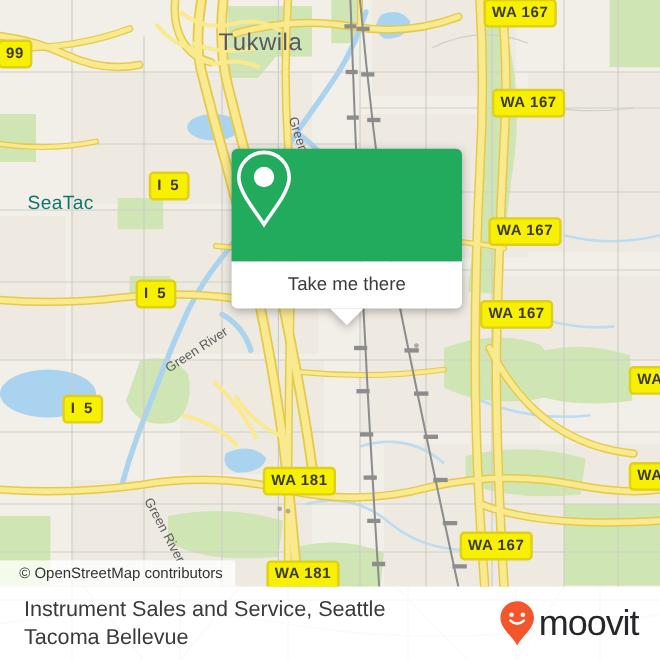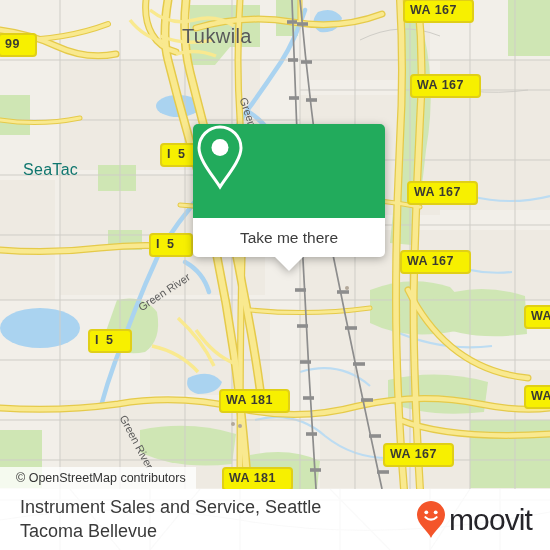--- a/index.html
+++ b/index.html
@@ -11,23 +11,23 @@
   #map svg{position:absolute;left:0;top:0;}
 
   .maplabel{position:absolute;color:#6b6b6b;font-family:"Liberation Sans",sans-serif;
             white-space:nowrap;pointer-events:none;}
   .city-lg{font-size:20px;color:#58595b;letter-spacing:.4px;}
   .city-md{font-size:16px;color:#0f766e;letter-spacing:.3px;}
 
   
   .shield{position:absolute;background:#f7f000;border:2px solid #e0cf17;border-radius:4px;
           color:#3b3b32;font-size:12.5px;font-weight:bold;line-height:1;
-          padding:3px 15px 4px 5px;letter-spacing:.5px;white-space:nowrap;
+          padding:3px 5px 4px 5px;letter-spacing:.5px;white-space:nowrap;
           font-family:"Liberation Sans",sans-serif;box-sizing:border-box;}
-  .shield.i{letter-spacing:2px;margin-left:36px;}
+  .shield.i{letter-spacing:2px;}
 
   
   .rivlab{position:absolute;font-size:11px;color:#5b5b5b;white-space:nowrap;
           font-family:"Liberation Sans",sans-serif;}
 
   
   #attrib{position:absolute;left:0;bottom:0;height:22px;line-height:22px;
           background:rgba(255,255,255,.78);color:#333;font-size:12.5px;
           padding:0 10px 0 16px;white-space:nowrap;}
 

